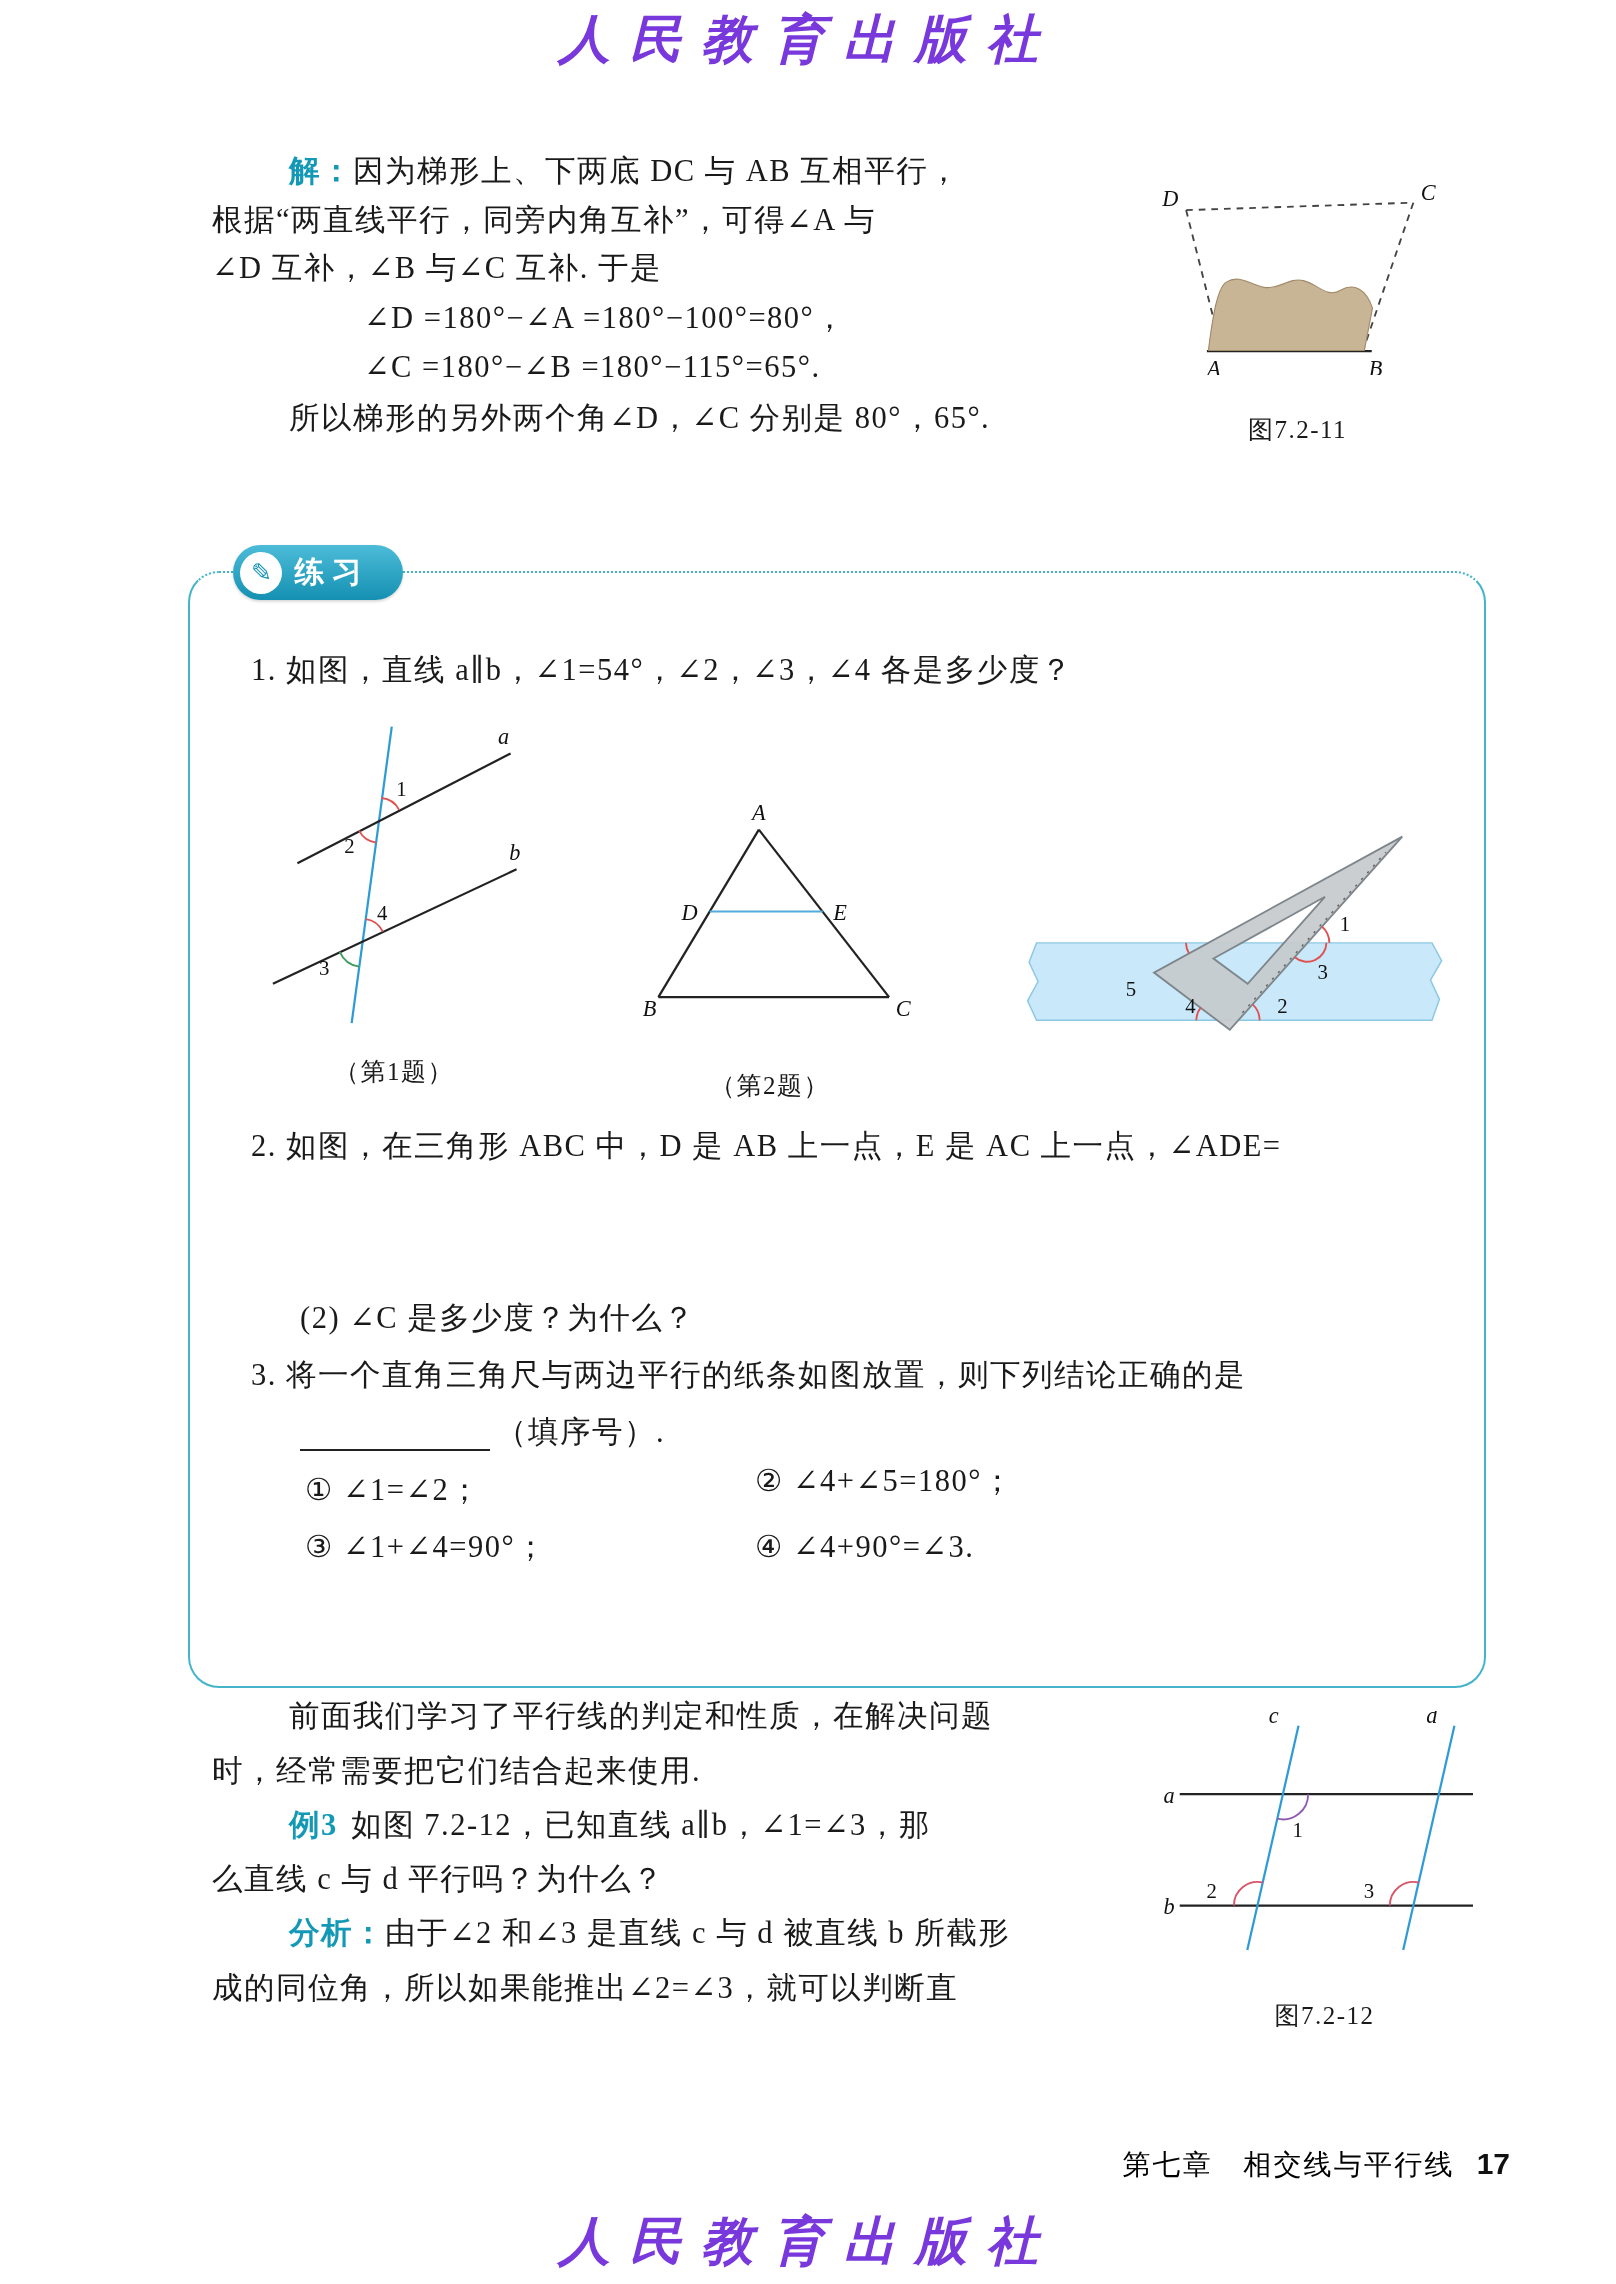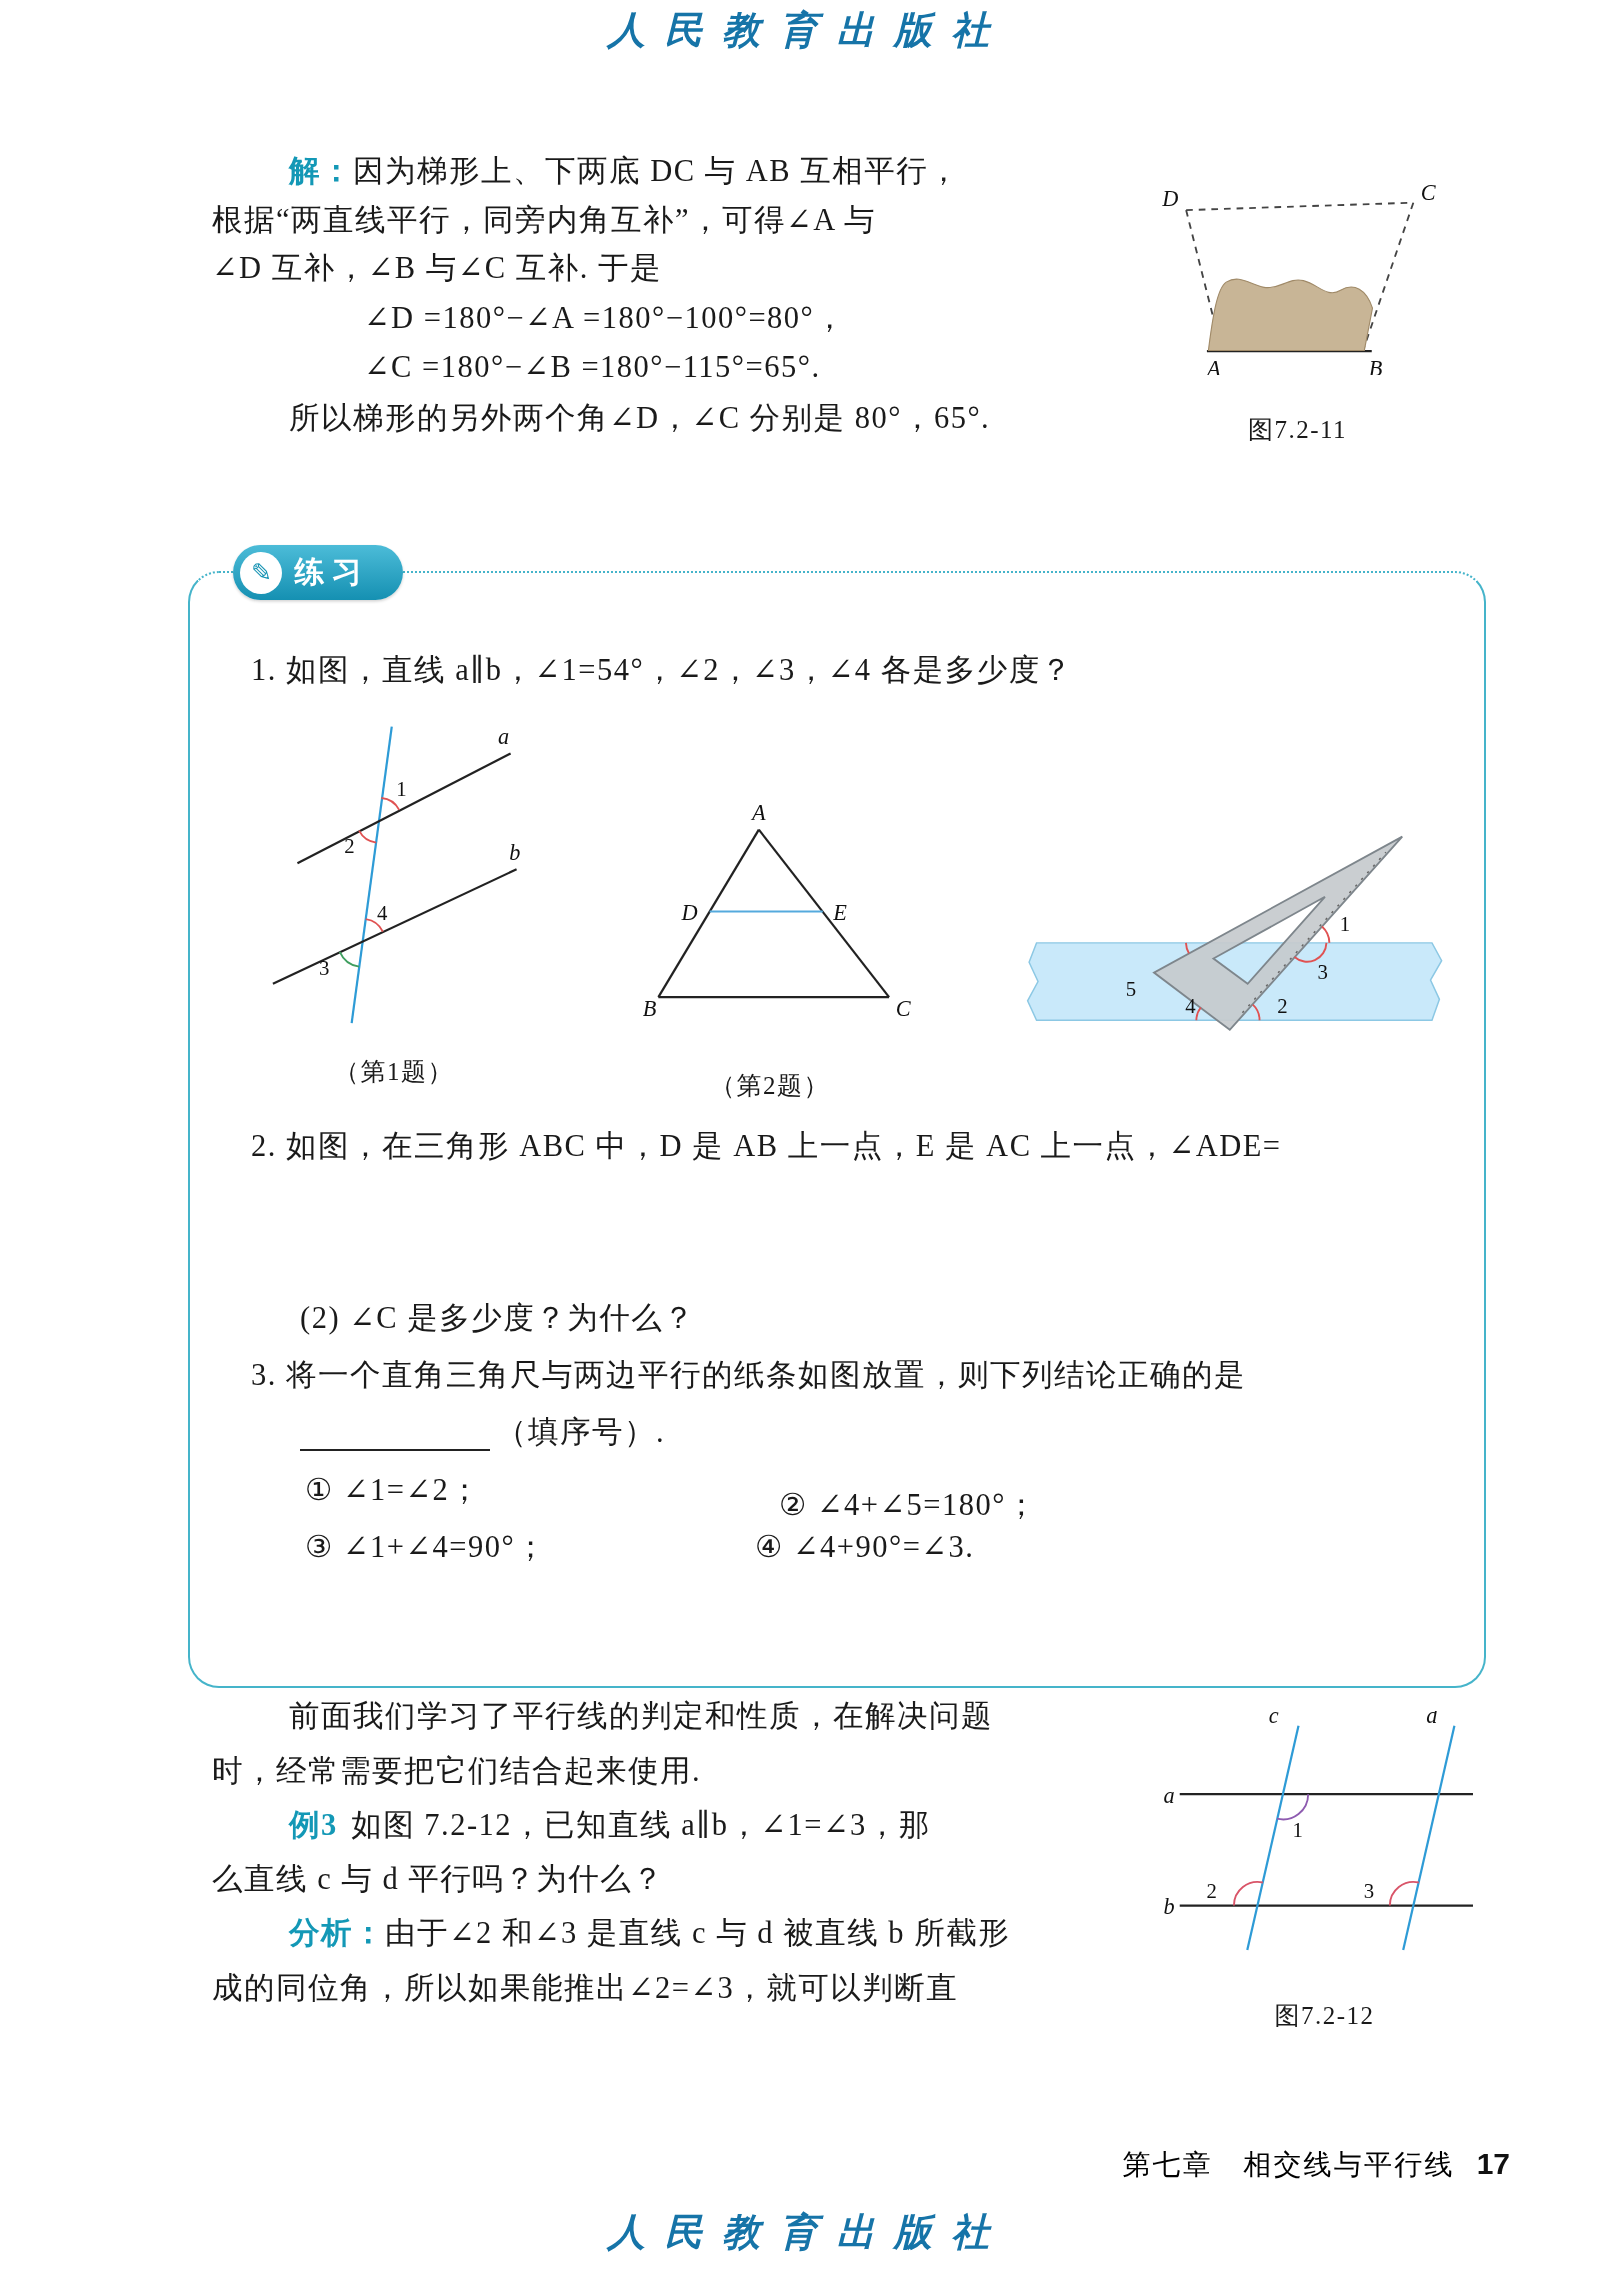--- a/index.html
+++ b/index.html
@@ -1,22 +1,22 @@
 <!DOCTYPE html>
 <html style="font-size:12px"><head>
 <meta charset="utf-8">
 <style>
   * { margin:0; padding:0; box-sizing:border-box; }
   html,body { background:#ffffff; }
   body { font-family:"Liberation Serif","DejaVu Serif","DejaVu Sans",serif; color:#1a1a1a; }
   .page { position:relative; width:1616px; height:2284px; background:#ffffff; overflow:hidden; }
 
   .wm { position:absolute; left:0; width:100%; text-align:center;
-        color:#0369a1; font-weight:bold; font-style:italic;
-        font-size:38px; letter-spacing:19.3px; opacity:.92; white-space:nowrap; }
+        color:#6d28d9; font-weight:bold; font-style:italic;
+        font-size:52px; letter-spacing:19.3px; opacity:.92; white-space:nowrap; }
 
   .line { position:absolute; white-space:nowrap; font-size:30.5px; line-height:1.25; letter-spacing:1.5px; }
   .teal { color:#1398b6; }
   .bold { font-weight:bold; }
   .lblgap { margin-right:13.4px; }
 
   .cap { position:absolute; text-align:center; font-size:25px; letter-spacing:1.5px; }
 
   
   .pbox { position:absolute; left:188px; top:571px; width:1298px; height:1117px;
@@ -137,21 +137,21 @@
     <div class="cap" style="left:420px;top:496px;width:320px;">（第2题）</div>
 
     <div class="line" style="left:61px;top:554px;">2. 如图，在三角形 ABC 中，D 是 AB 上一点，E 是 AC 上一点，∠ADE=</div>
     <div class="line" style="left:110px;top:726px;">(2) ∠C 是多少度？为什么？</div>
 
     <div class="line" style="left:61px;top:783px;">3. 将一个直角三角尺与两边平行的纸条如图放置，则下列结论正确的是</div>
     <div class="line" style="left:110px;top:840px;">
       <span class="blank"></span><span>（填序号）.</span>
     </div>
     <div class="line" style="left:115px;top:898px;">① ∠1=∠2；</div>
-    <div class="line" style="left:565px;top:913px;margin-left:24px;">② ∠4+∠5=180°；</div>
+    <div class="line" style="left:565px;top:889px;">② ∠4+∠5=180°；</div>
     <div class="line" style="left:115px;top:955px;">③ ∠1+∠4=90°；</div>
     <div class="line" style="left:565px;top:955px;">④ ∠4+90°=∠3.</div>
   </div>
 
   <div>
     <div class="line" style="left:289px;top:1697px;">前面我们学习了平行线的判定和性质，在解决问题</div>
     <div class="line" style="left:212px;top:1752px;">时，经常需要把它们结合起来使用.</div>
     <div class="line" style="left:289px;top:1806px;">
       <span class="teal bold lblgap">例3</span><span>如图 7.2-12，已知直线 a∥b，∠1=∠3，那</span>
     </div>

